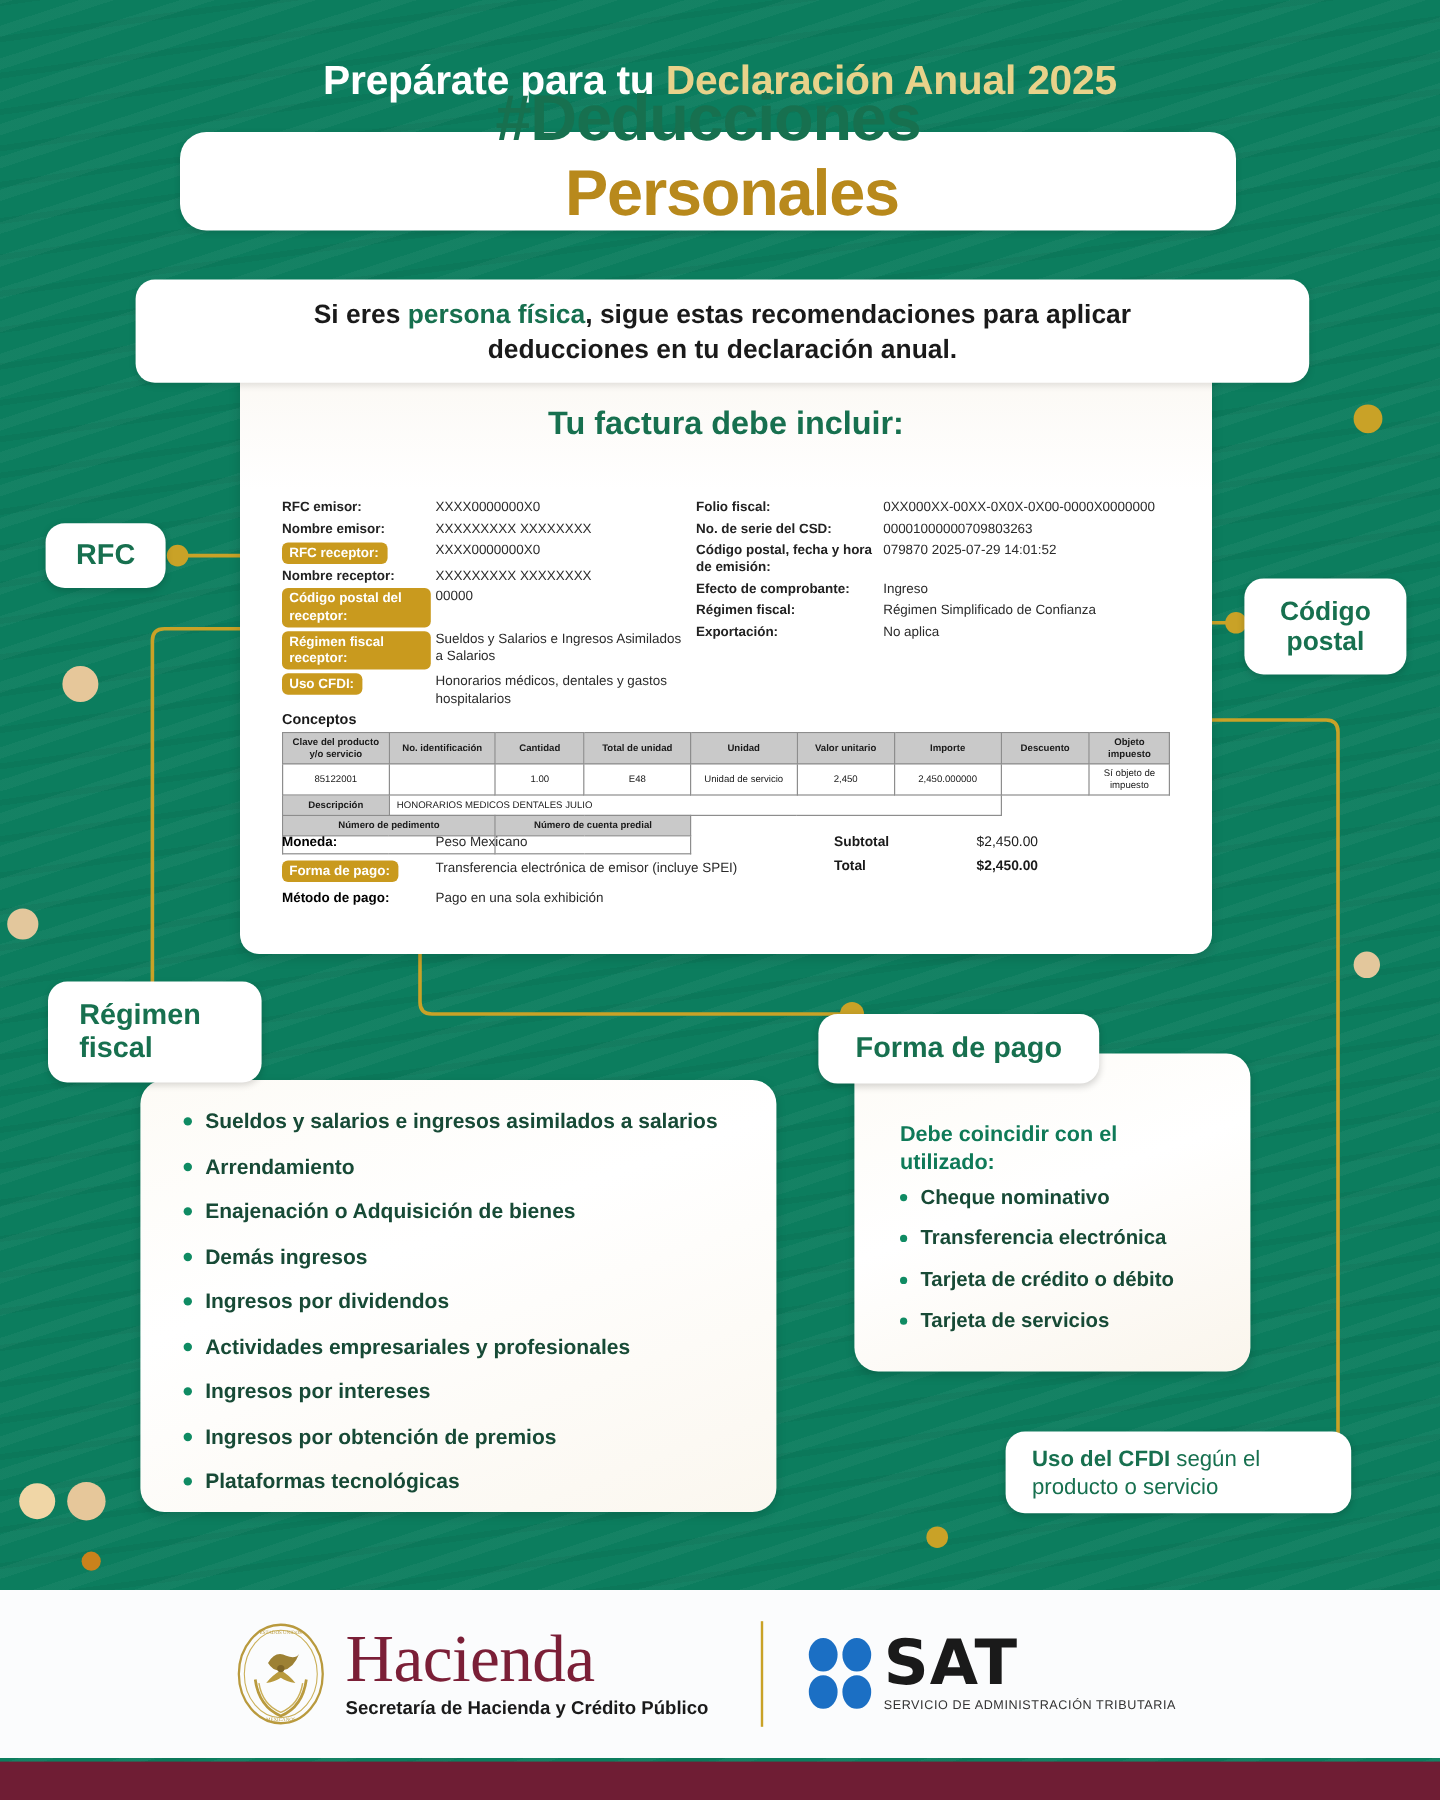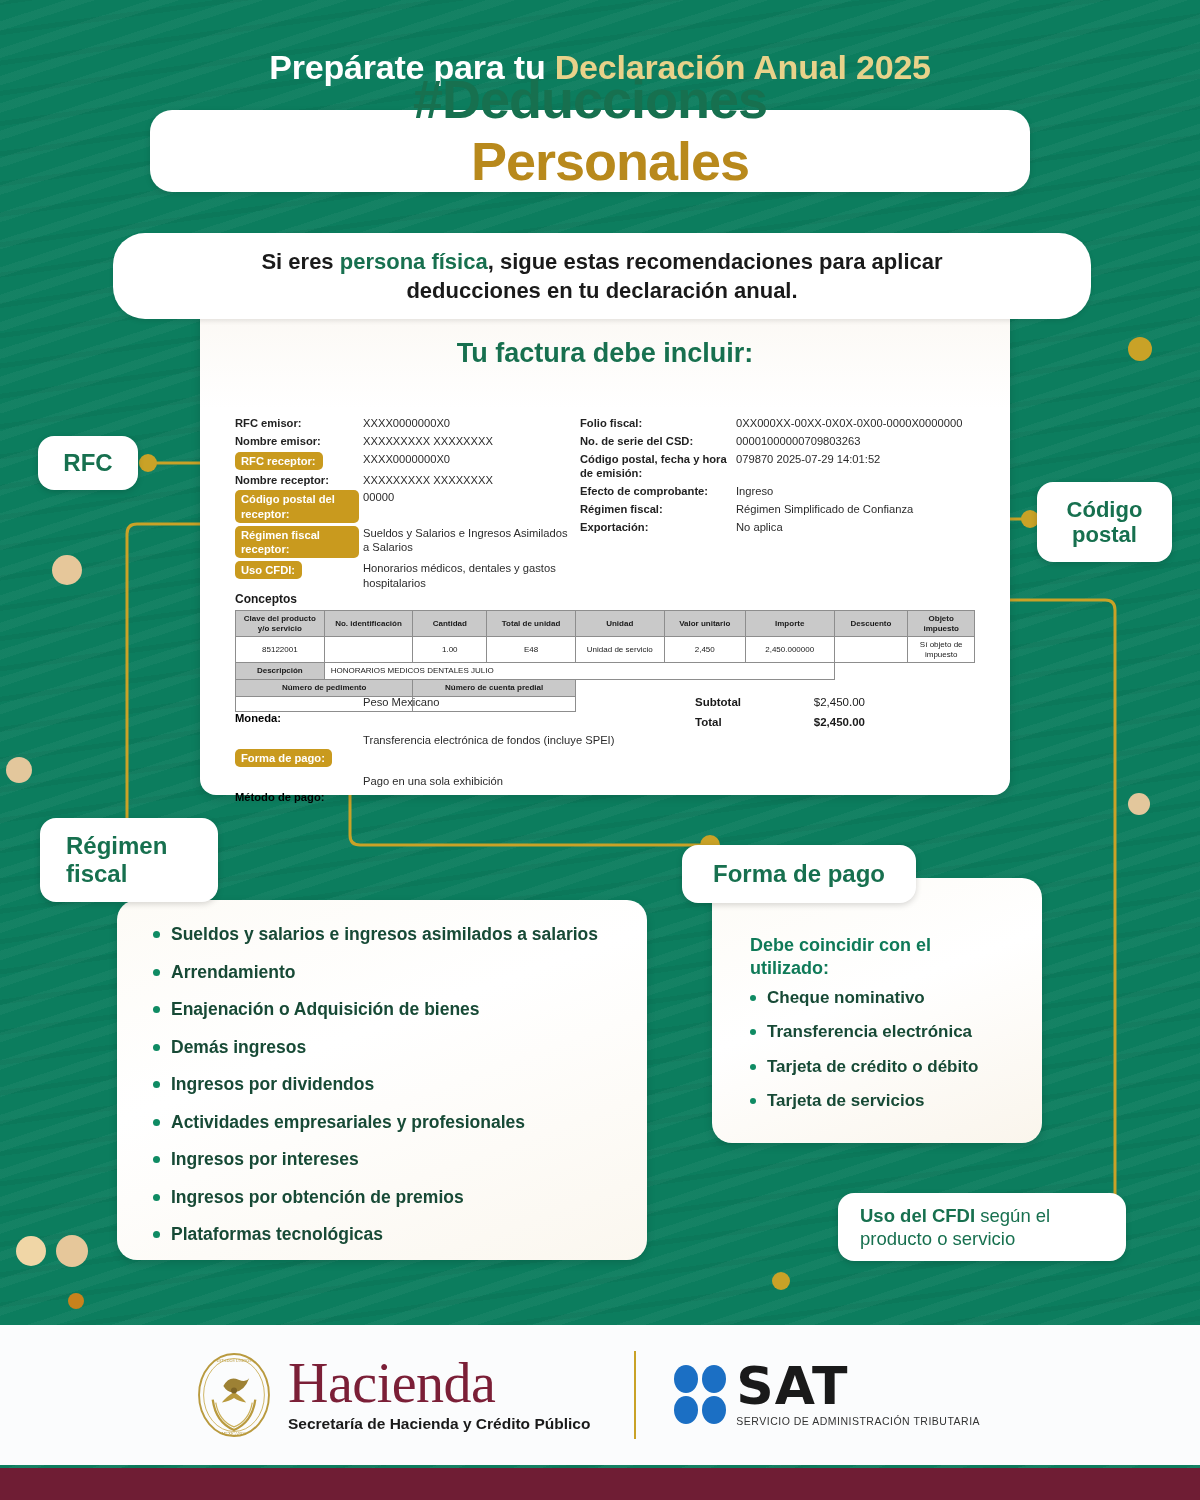--- a/index.html
+++ b/index.html
@@ -45,21 +45,21 @@
     display:flex; align-items:center; justify-content:flex-end;
     box-shadow:0 2px 6px rgba(0,0,0,0.12);
     flex-direction:column;
   }
   #hashtag-pill .t1{ font-size:54px; font-weight:bold; color:#17704f; letter-spacing:-1px;}
   #hashtag-pill .t2{ font-size:54px; font-weight:bold; color:#b8891c; letter-spacing:-1px;margin-left:40px;}
 
   
   #intro-card{
     position:absolute; top:233px; left:113px; width:978px; height:86px;
-    background:#ffffff; border-radius:32px;
+    background:#ffffff; border-radius:16px;
     display:flex; align-items:center; justify-content:center;
     text-align:center; padding:0 40px;
     box-shadow:0 2px 5px rgba(0,0,0,0.10);
     z-index:6;
   }
   #intro-card .txt{ font-size:22px; line-height:1.32; color:#1a1a1a; font-weight:bold;}
   #intro-card .hl{ color:#17704f; }
 
   
   #sheet{
@@ -103,21 +103,21 @@
     border:1px solid #8d8d8d; padding:3px 2px; text-align:center;
     line-height:1.2;
   }
   #conceptos-table thead th{ background:#c9c9c9; font-weight:bold; font-size:8px; }
   #conceptos-table .hdr-cell{ background:#c9c9c9; font-weight:bold; }
   .desc-val{ text-align:left !important; padding-left:6px !important; }
 
   
   #pay-block{ position:absolute; left:35px; top:395px; font-size:11.2px; }
   #pay-block .frow{ margin-bottom:7px; }
-  #pay-block .flabel{ width:124px; flex:0 0 124px; font-weight:bold;margin-top:16px; }
+  #pay-block .flabel{ width:124px; flex:0 0 124px; font-weight:bold; }
   #pay-block .fvalue{ margin-left:4px; }
   #totals{ position:absolute; left:495px; top:396px; font-size:11.5px; color:#1a1a1a; }
   #totals .trow{ display:flex; margin-bottom:8px; }
   #totals .tlab{ width:75px; font-weight:bold; }
   #totals .tval{ width:95px; text-align:right; }
   #totals .tval.bold{ font-weight:bold; }
 
   
   .callout{
     position:absolute; background:#ffffff; border-radius:16px;
@@ -359,21 +359,21 @@
         </tbody>
     </table>
 
     <div id="pay-block">
         <div class="frow">
           <div class="flabel">Moneda:</div>
           <div class="fvalue">Peso Mexicano</div>
         </div>
         <div class="frow">
           <div class="flabel"><span class="tagbox">Forma de pago:</span></div>
-          <div class="fvalue">Transferencia electrónica de fondos (incluye SPEI)</div>
+          <div class="fvalue">Transferencia electrónica de emisor (incluye SPEI)</div>
         </div>
         <div class="frow">
           <div class="flabel">Método de pago:</div>
           <div class="fvalue">Pago en una sola exhibición</div>
         </div>
       </div>
     <div id="totals">
         <div class="trow">
           <div class="tlab">Subtotal</div>
           <div class="tval">$2,450.00</div>

